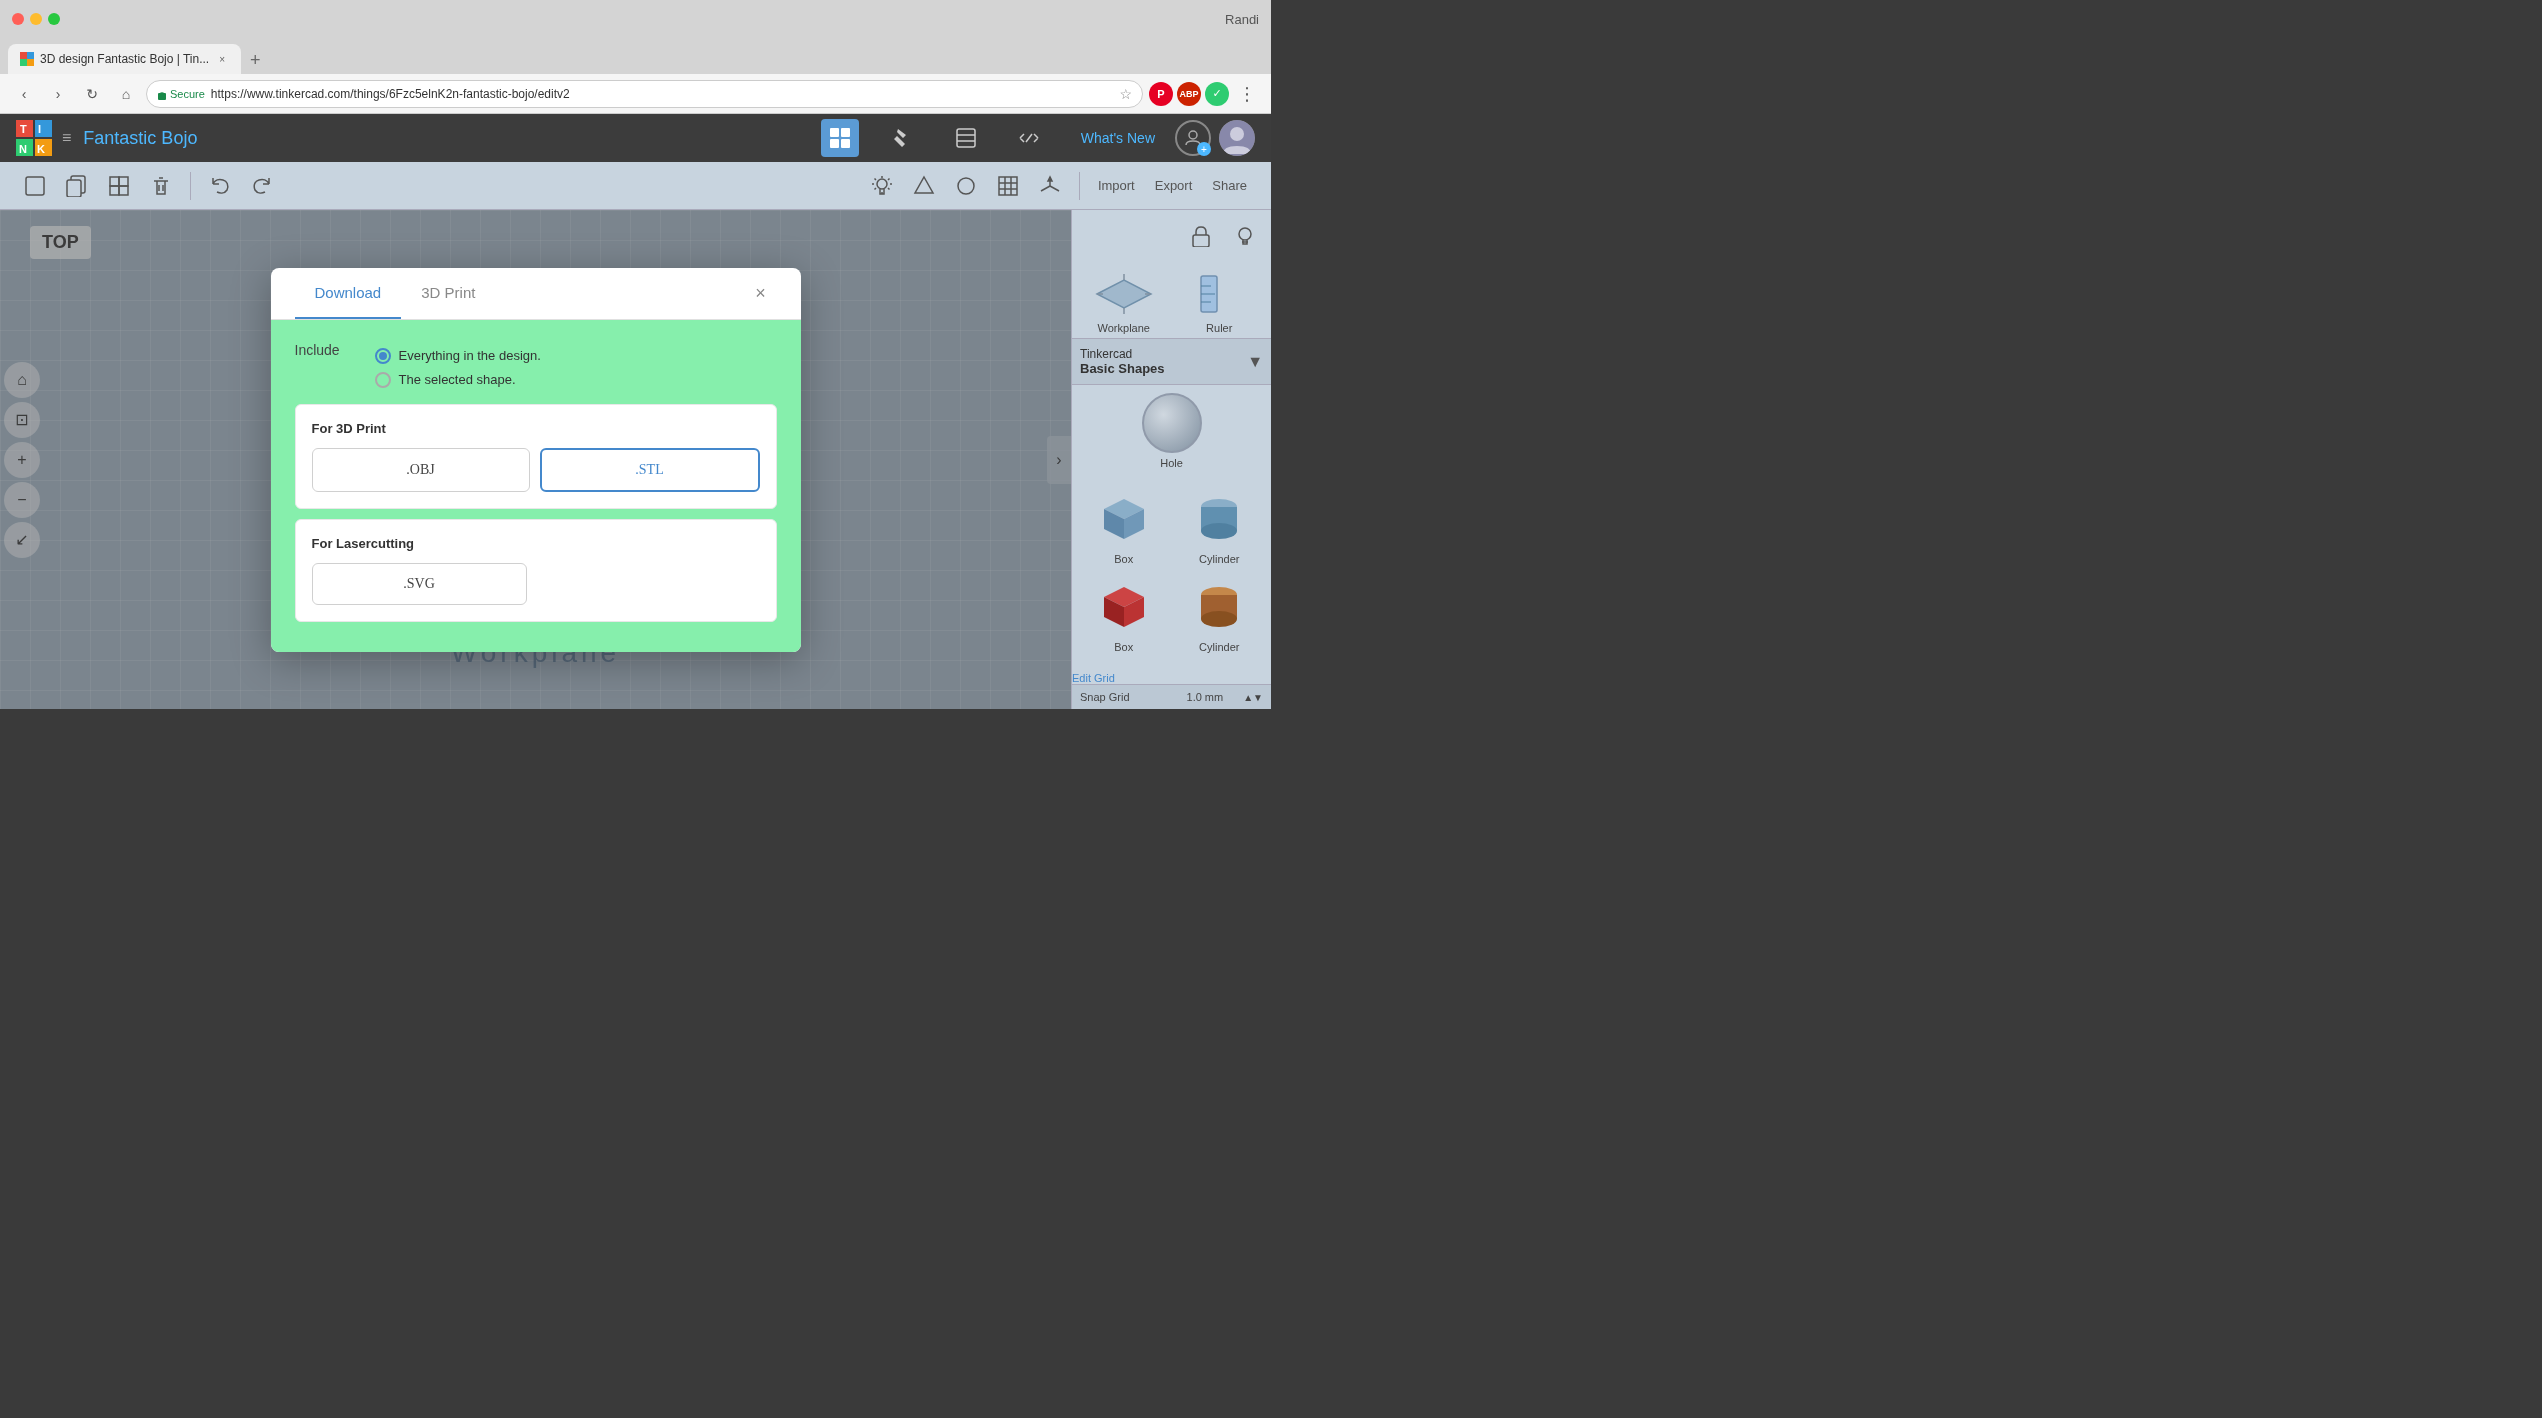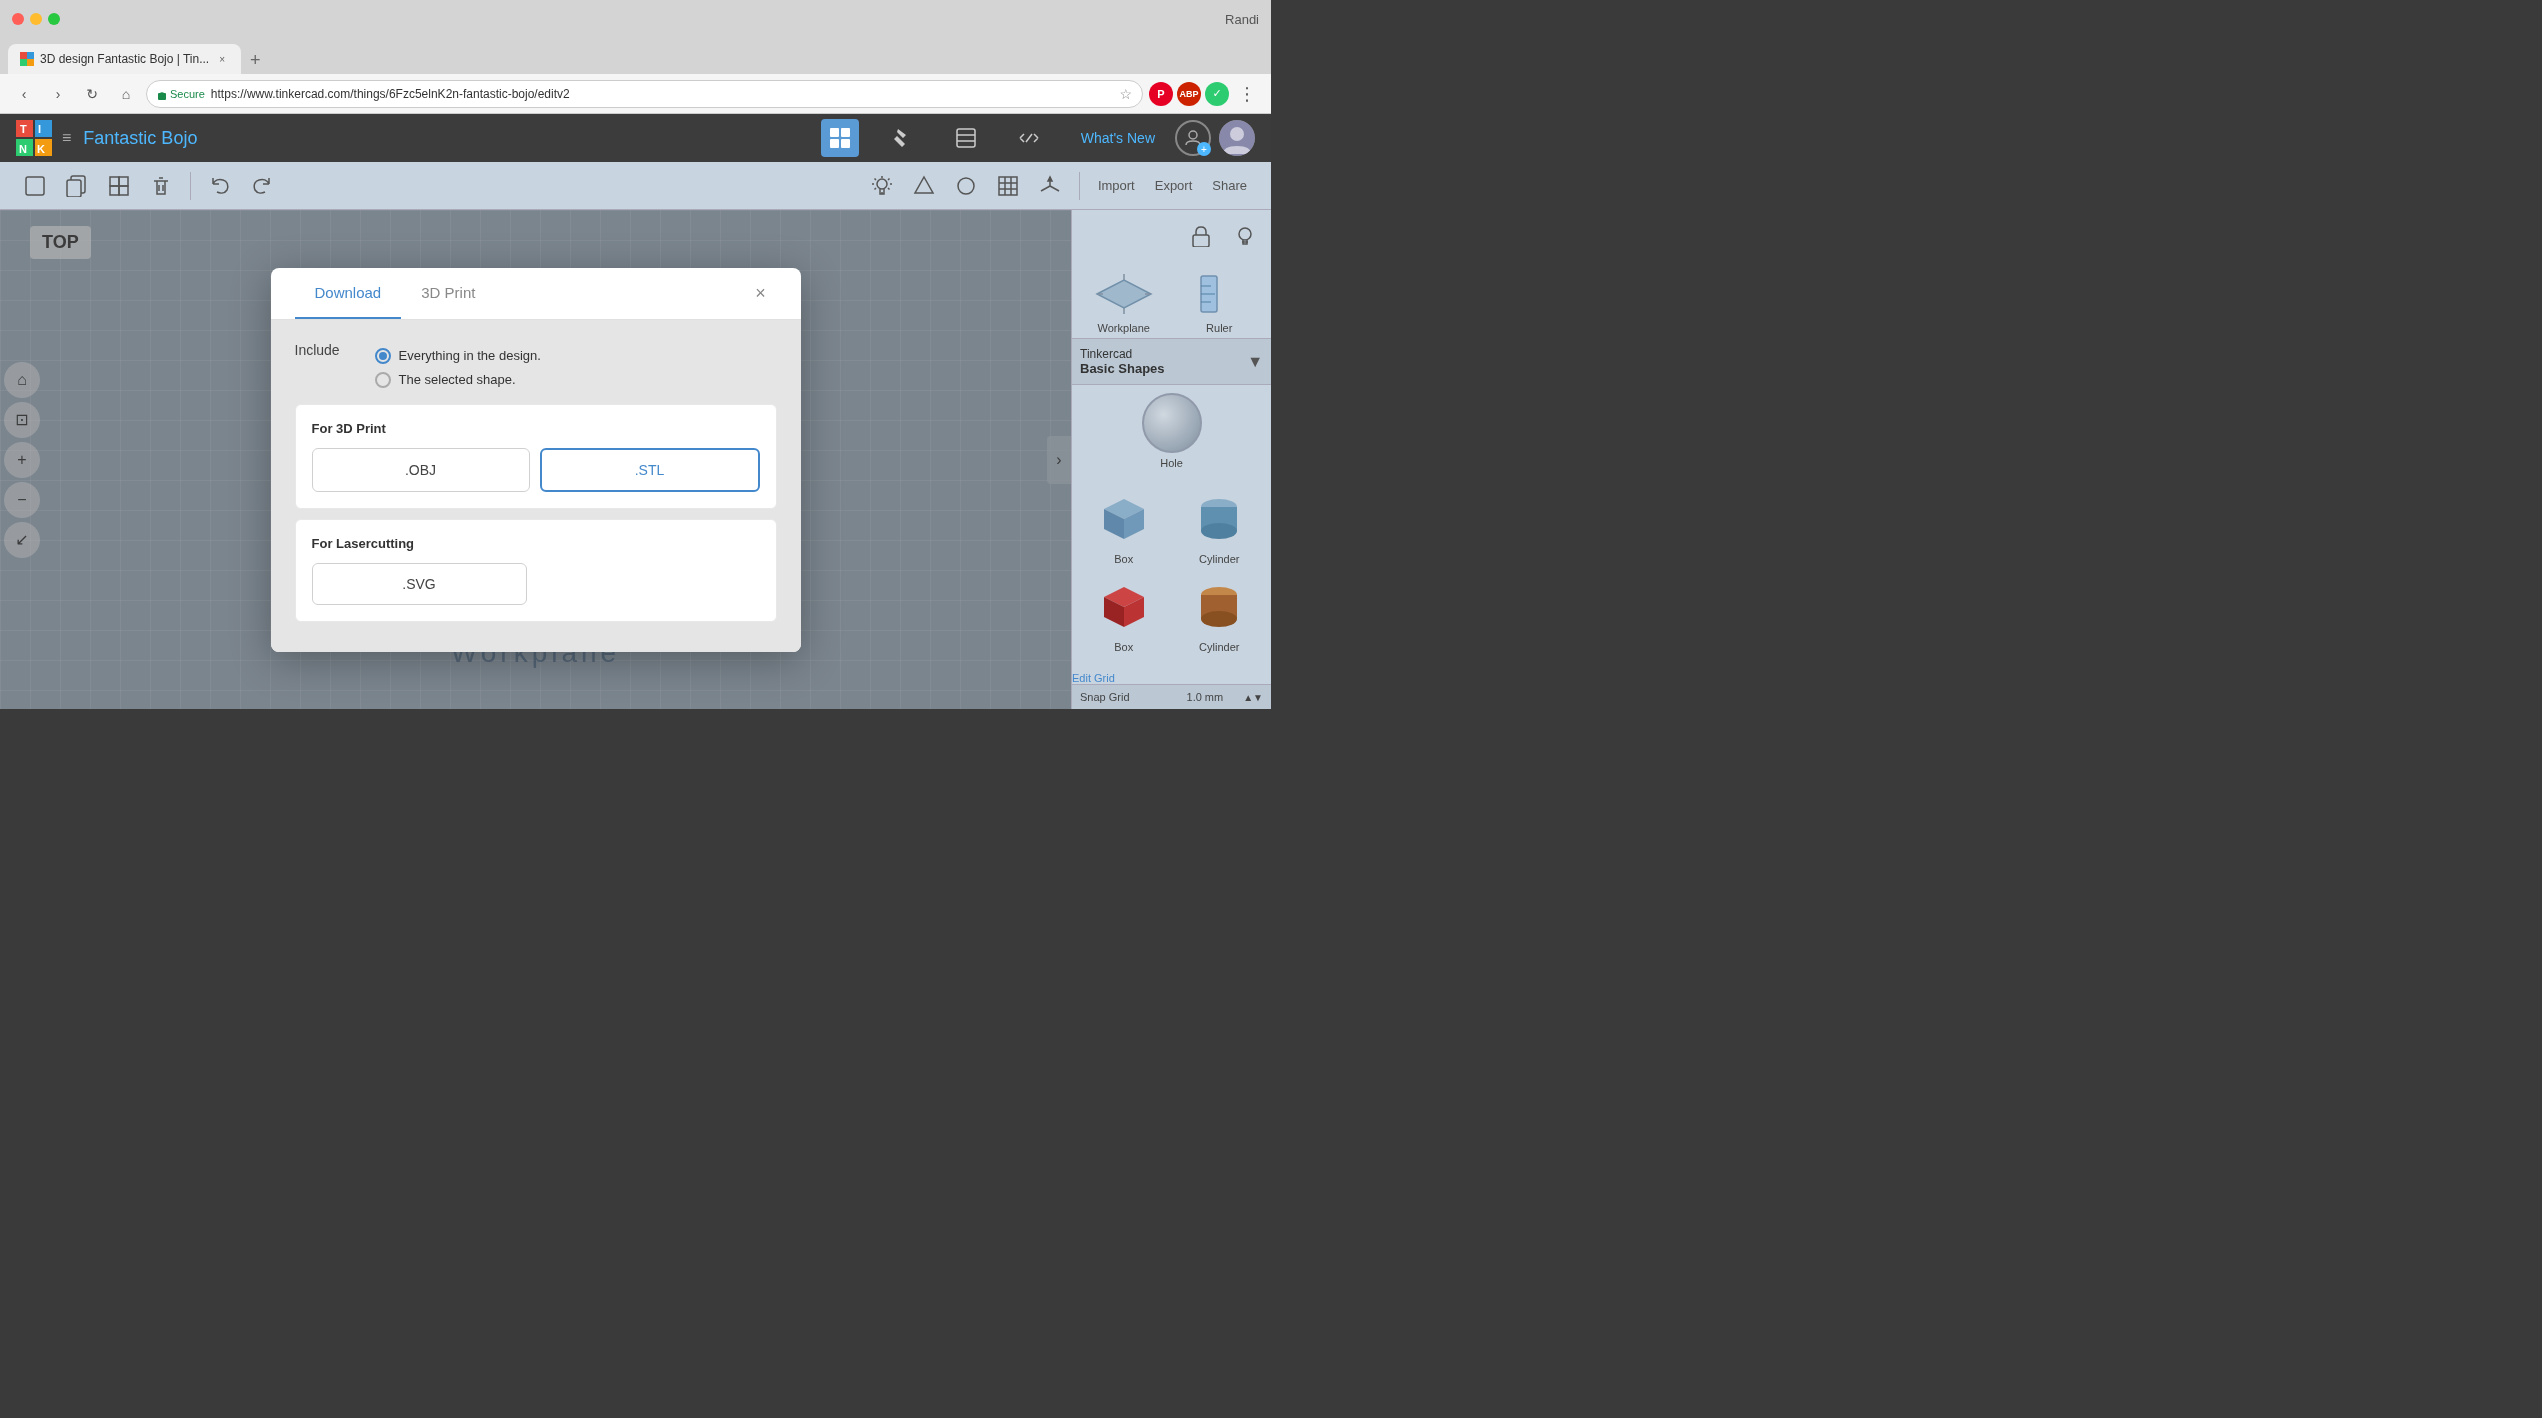--- a/index.html
+++ b/index.html
@@ -75,32 +75,32 @@
     .snap-grid-bar { padding: 6px 8px; background: #bbc8d4; border-top: 1px solid #aab; display: flex; align-items: center; justify-content: space-between; font-size: 11px; color: #444; }
     .edit-grid-label { font-size: 11px; color: #4488cc; cursor: pointer; text-align: left; padding-right: 4px; }
 
     
     .modal-overlay { position: absolute; top: 0; left: 0; right: 0; bottom: 0; background: rgba(0,0,0,0.3); display: flex; align-items: center; justify-content: center; z-index: 100; }
     .modal { background: white; border-radius: 8px; width: 530px; box-shadow: 0 8px 40px rgba(0,0,0,0.3); overflow: hidden; }
     .modal-tabs { display: flex; border-bottom: 1px solid #e0e0e0; padding: 0 24px; }
     .modal-tab { padding: 16px 20px; font-size: 15px; cursor: pointer; color: #888; border-bottom: 2px solid transparent; }
     .modal-tab.active { color: #4488cc; border-bottom: 2px solid #4488cc; font-weight: 500; }
     .modal-close { margin-left: auto; display: flex; align-items: center; justify-content: center; width: 32px; color: #888; font-size: 18px; cursor: pointer; }
-    .modal-body { padding: 20px 24px; background: #e5e5e5; }
+    .modal-body { padding: 20px 24px; background: #86efac; }
     .include-row { display: flex; align-items: flex-start; gap: 20px; margin-bottom: 16px; }
     .include-label { font-size: 14px; color: #444; padding-top: 2px; font-weight: 500; min-width: 60px; }
     .radio-group { display: flex; flex-direction: column; gap: 8px; margin-top: 8px; }
     .radio-row { display: flex; align-items: center; gap: 8px; font-size: 13px; color: #333; }
     .radio-btn { width: 16px; height: 16px; border-radius: 50%; border: 2px solid #4488cc; display: flex; align-items: center; justify-content: center; cursor: pointer; }
     .radio-btn.checked::after { content: ''; width: 8px; height: 8px; border-radius: 50%; background: #4488cc; }
     .radio-btn.unchecked { border-color: #aaa; }
     .section-card { background: white; border-radius: 6px; padding: 16px; margin-bottom: 10px; border: 1px solid #e8e8e8; }
     .section-title { font-size: 13px; font-weight: 600; color: #333; margin-bottom: 12px; }
     .btn-row { display: flex; gap: 10px; }
-    .format-btn { flex: 1; padding: 12px 8px; border: 1px solid #d0d0d0; border-radius: 6px; background: white; font-size: 14px; font-weight: 500; color: #444; cursor: pointer; text-align: center; }
+    .format-btn { flex: 1; padding: 12px 8px; border: 1px solid #d0d0d0; border-radius: 6px; background: white; font-size: 14px; font-weight: 500; color: #444; cursor: pointer; text-align: center; font-family: Liberation Serif, serif; }
     .format-btn.highlighted { border: 2px solid #4488cc; color: #4488cc; }
 
     
     .hole-sphere { width: 60px; height: 60px; border-radius: 50%; background: radial-gradient(circle at 35% 35%, #d0d8e0, #8090a0); border: 2px solid #909aaa; }
 
   </style>
 </head>
 <body>
 
 <div class="browser-chrome">

